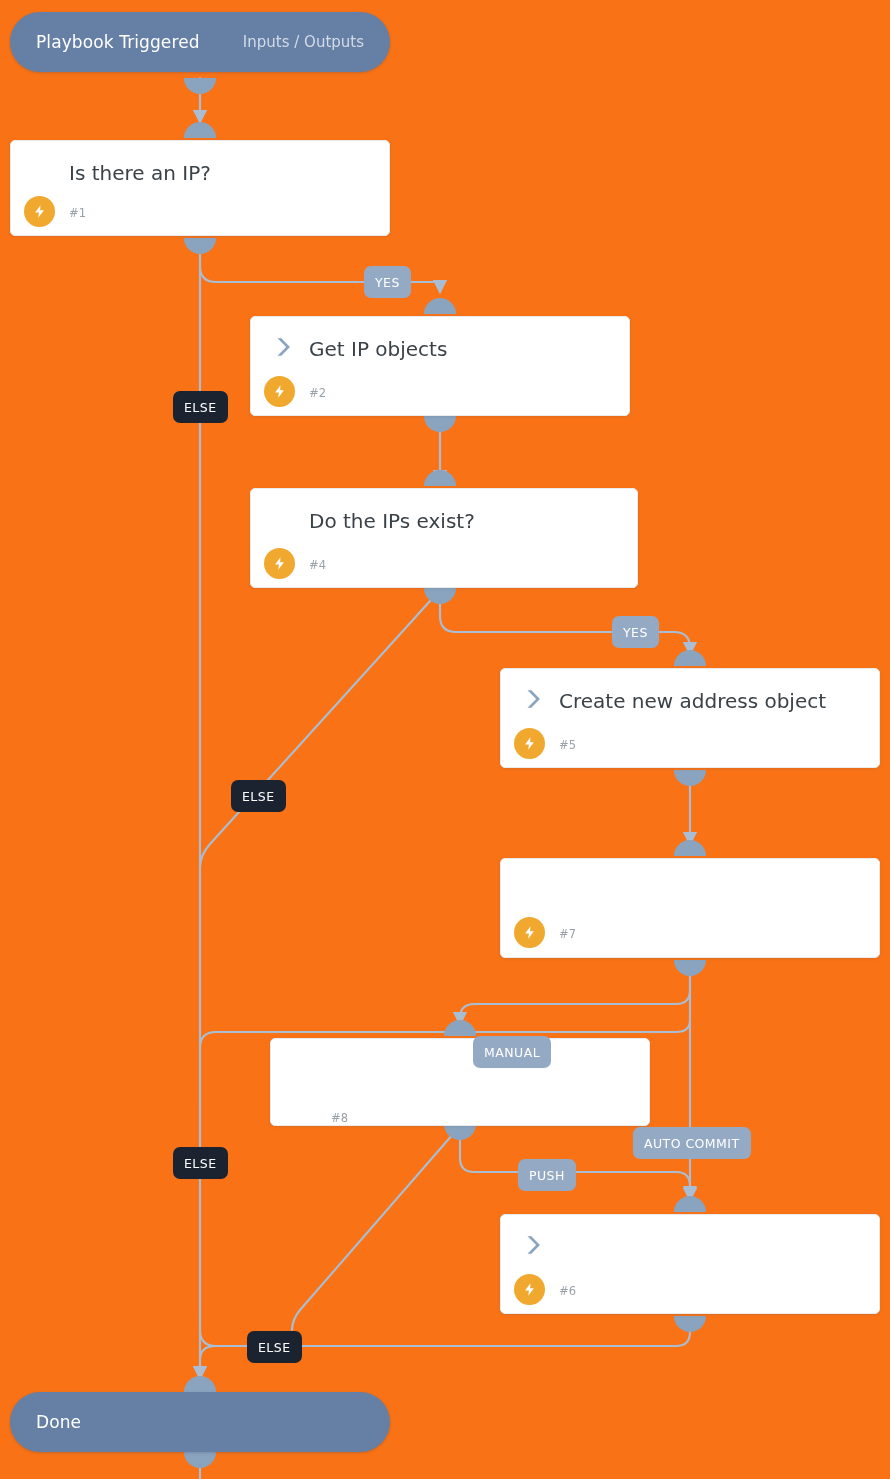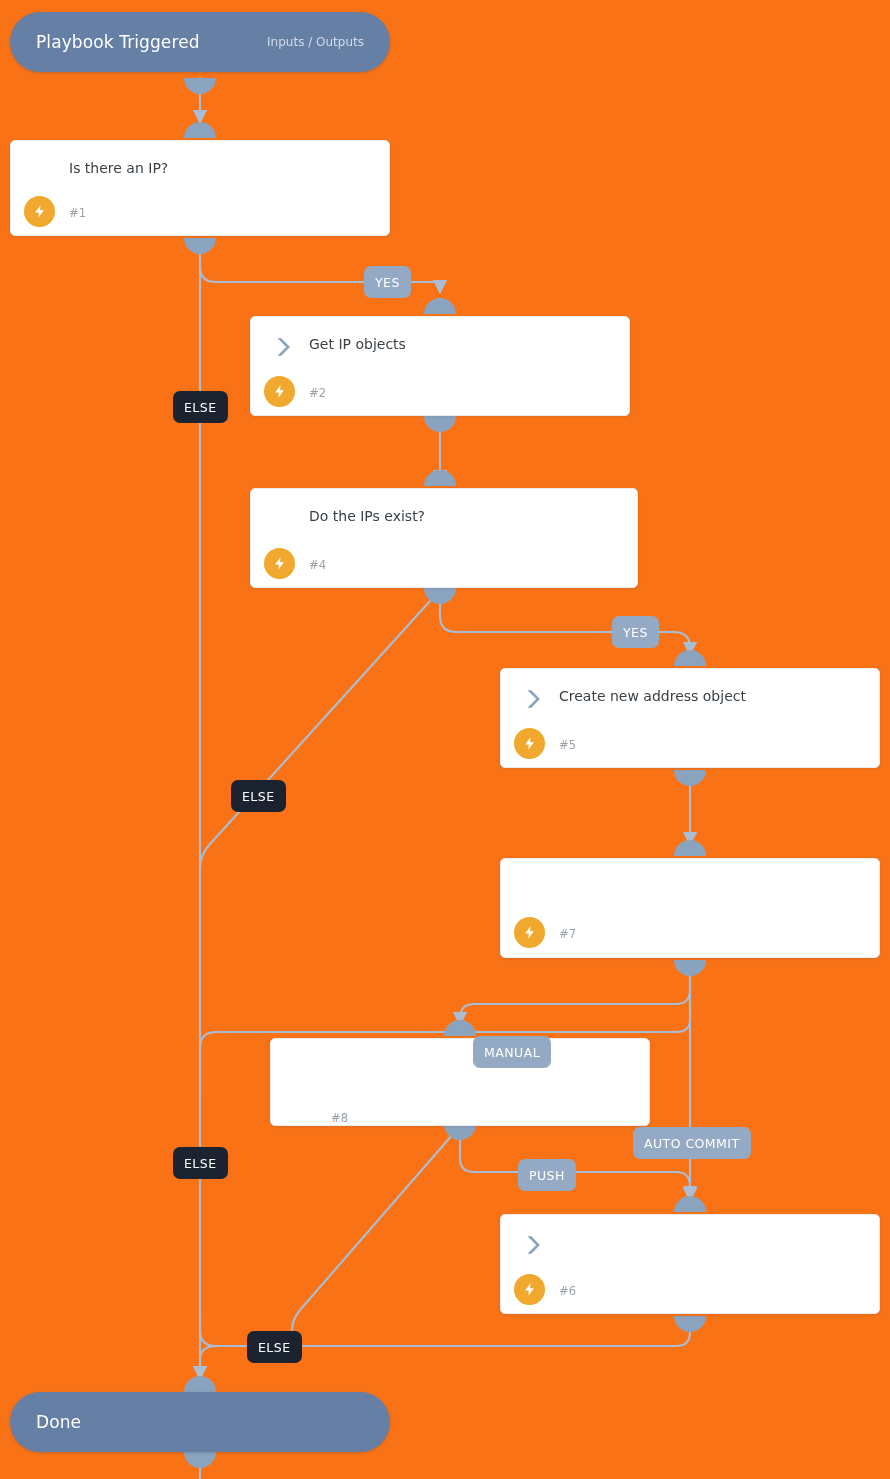--- a/index.html
+++ b/index.html
@@ -40,21 +40,21 @@
     z-index: 5;
   }
   .terminal-title {
     color: #ffffff;
     font-size: 17px;
     letter-spacing: 0.1px;
     white-space: nowrap;
   }
   .terminal-sub {
     color: #d3dbe8;
-    font-size: 12px;
+    font-size: 15px;
     margin-left: auto;
     white-space: nowrap;
   }
 
   
   .card {
     position: absolute;
     background: #ffffff;
     border: 1px solid #e9ebee;
     border-radius: 5px;
@@ -80,21 +80,21 @@
   .chevron {
     width: 26px;
     height: 26px;
     display: block;
   }
   .card-title {
     position: absolute;
     left: 58px;
     top: 16px;
     right: 18px;
-    font-size: 14px;
+    font-size: 20px;
     color: #3a4248;
     line-height: 1.62;
   }
   .bolt {
     position: absolute;
     left: 13px;
     width: 31px;
     height: 31px;
     border-radius: 50%;
     background: #f0a92e;

